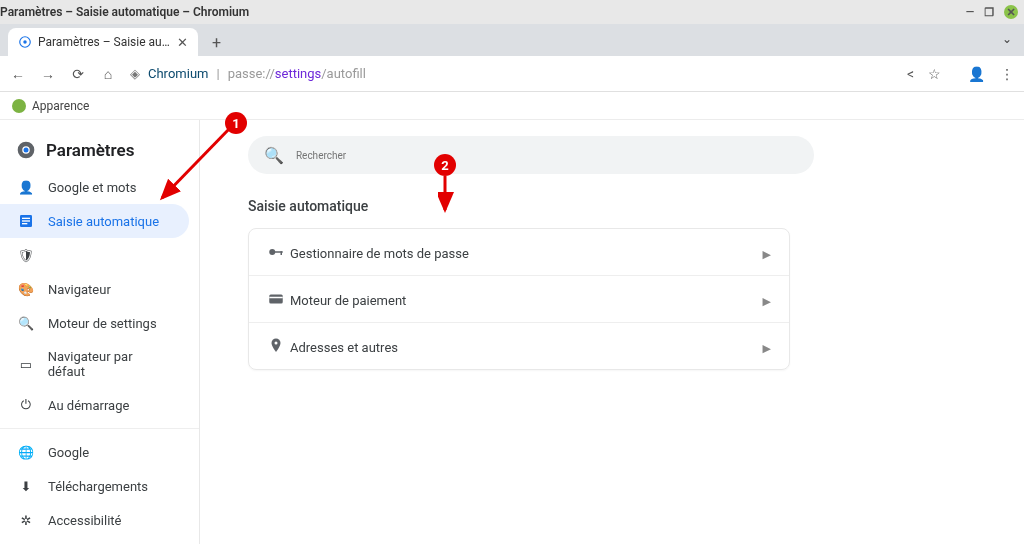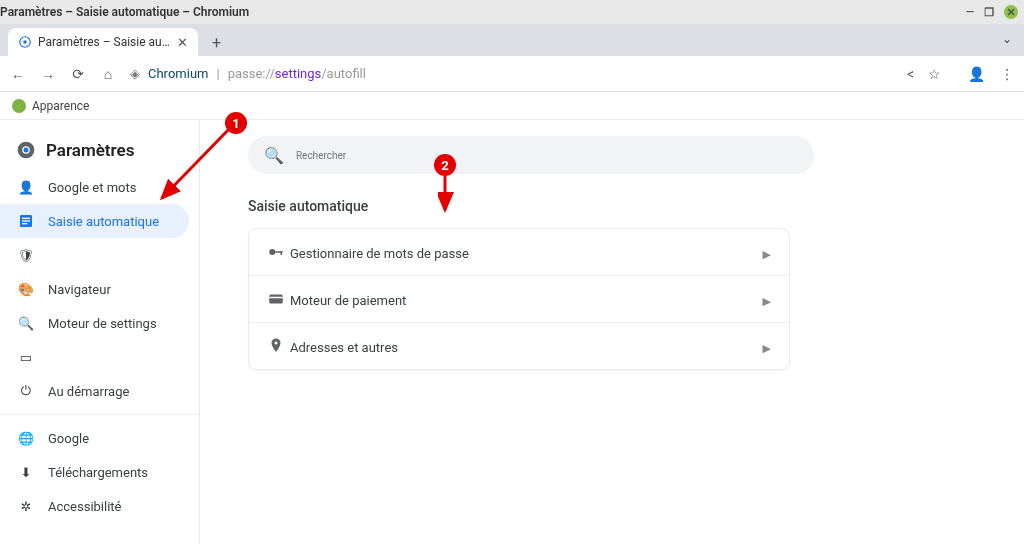--- a/index.html
+++ b/index.html
@@ -138,20 +138,21 @@
     <div class="side-item">
       <span class="sicon">🎨</span>
       <span>Navigateur</span>
     </div>
     <div class="side-item">
       <span class="sicon">🔍</span>
       <span>Moteur de settings</span>
     </div>
     <div class="side-item">
       <span class="sicon">▭</span>
+      <span>Navigateur par défaut</span>
     </div>
     <div class="side-item">
       <span class="sicon">⏻</span>
       <span>Au démarrage</span>
     </div>
     <div class="side-sep"></div>
     <div class="side-item">
       <span class="sicon">🌐</span>
       <span>Google</span>
     </div>

